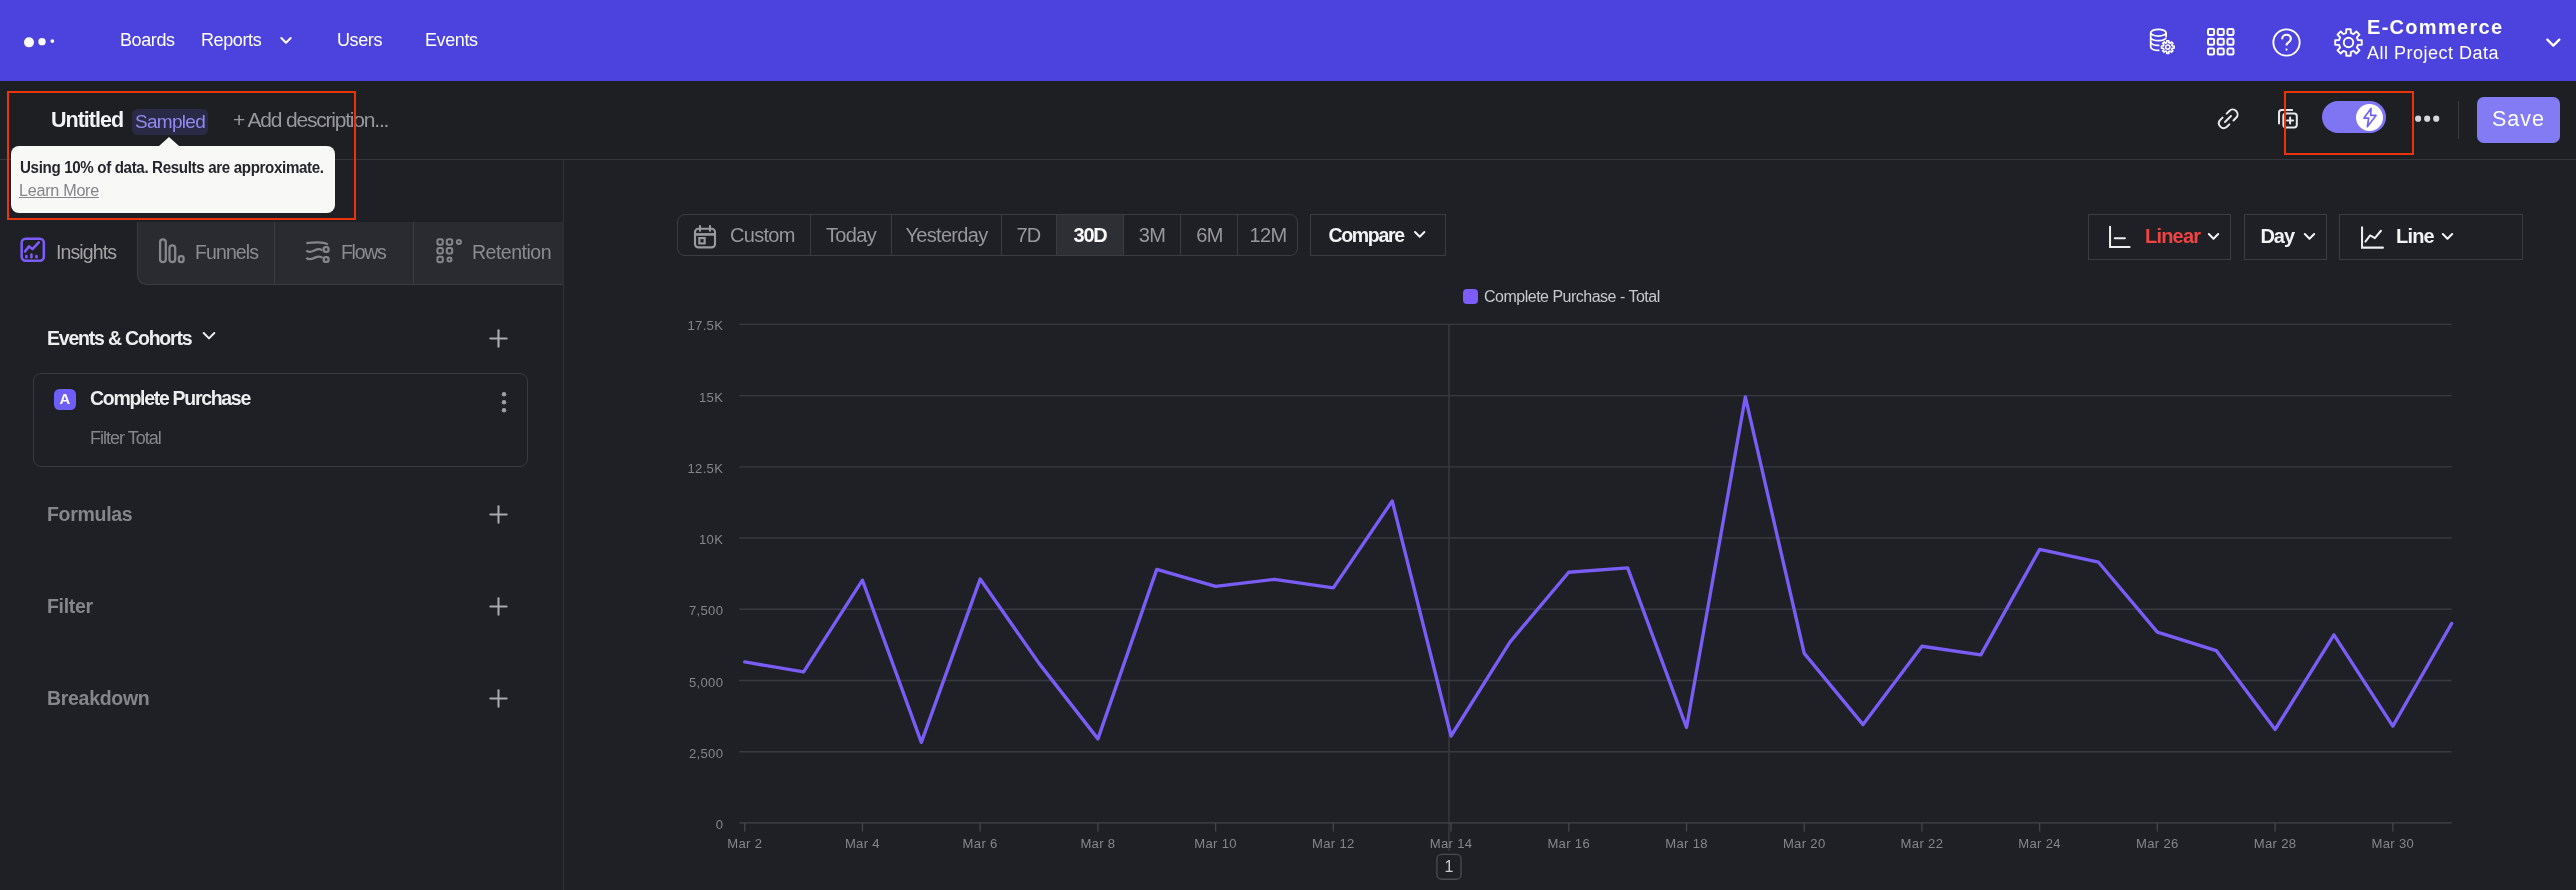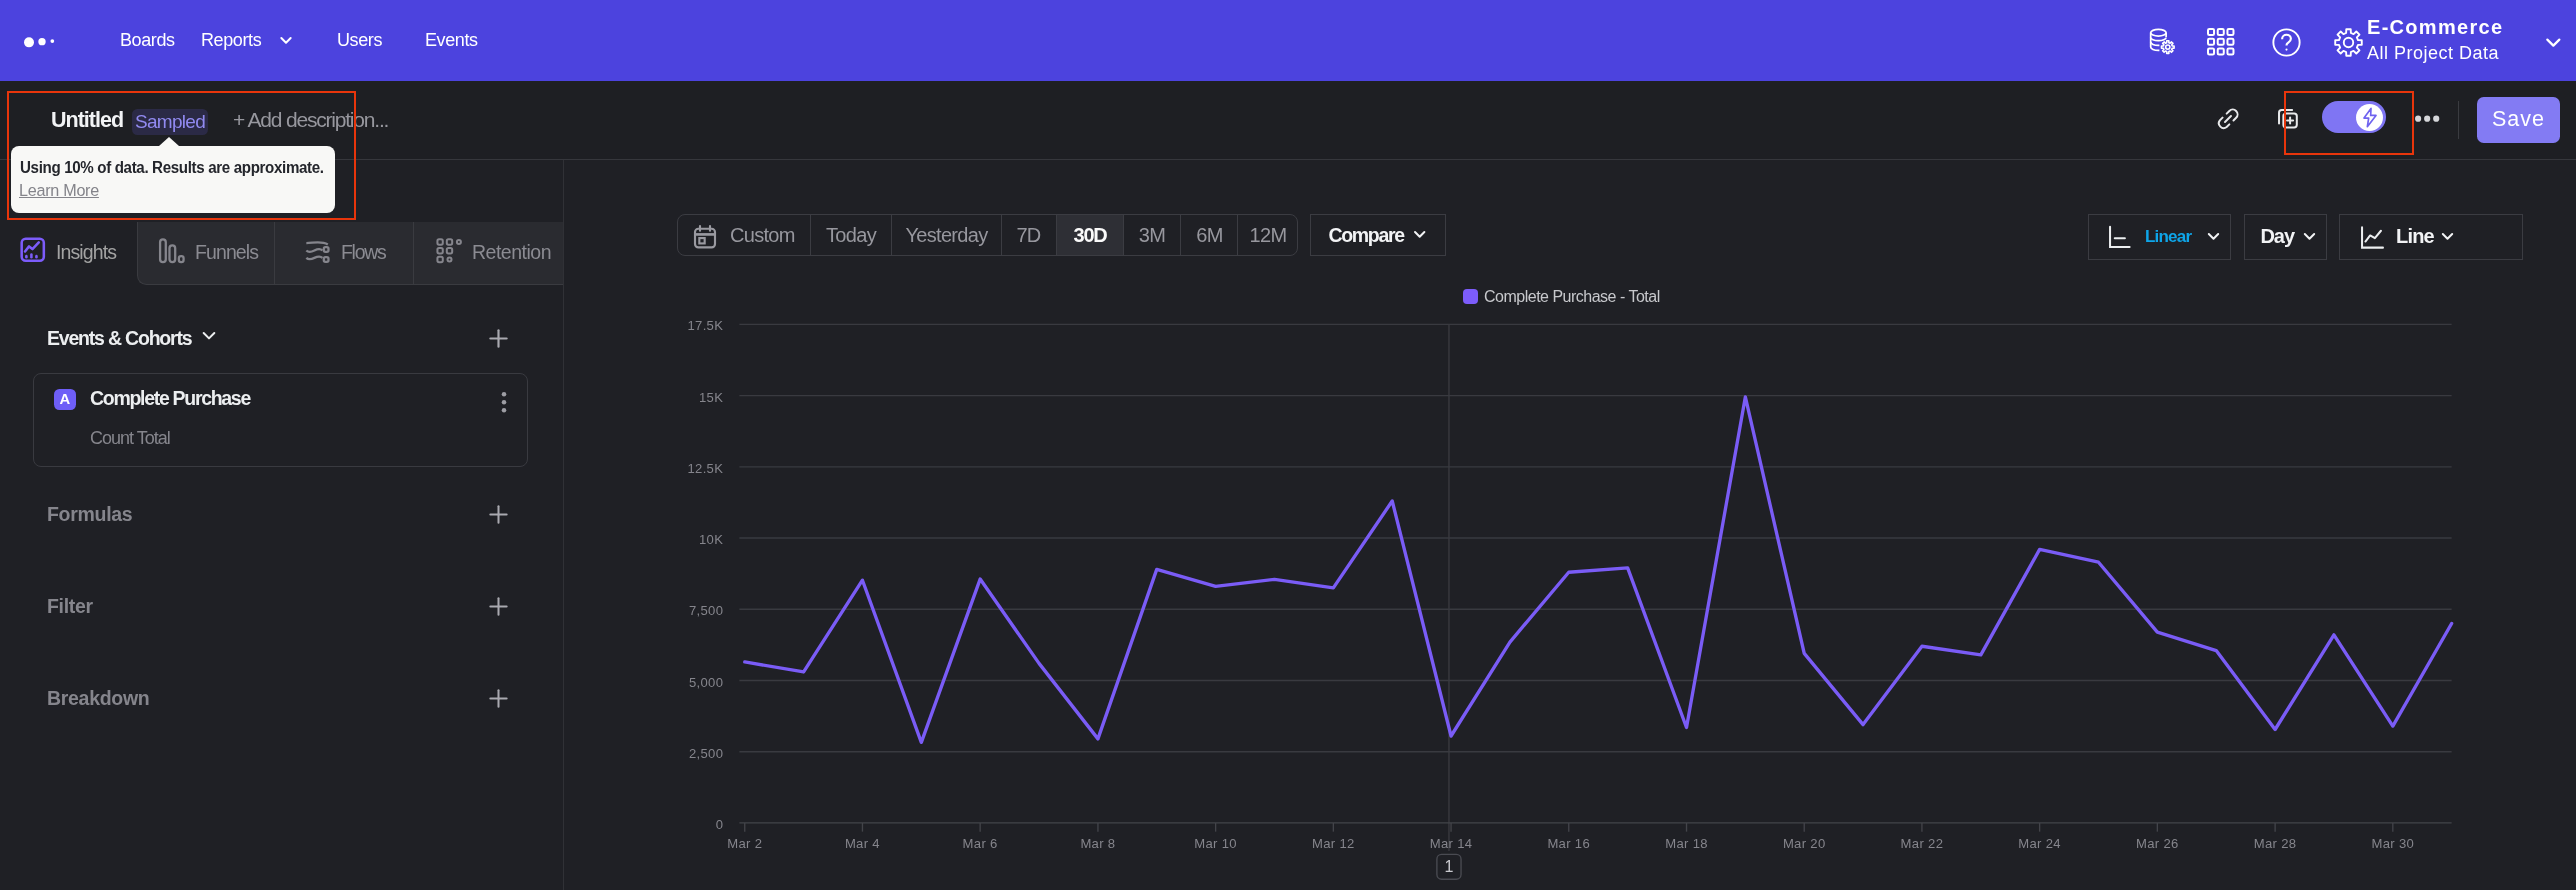--- a/index.html
+++ b/index.html
@@ -207,21 +207,21 @@
     <svg class="abs" style="left:199px; top:169px;" width="20" height="14.8" viewBox="0 0 30 22">
         <polyline points="7,6 15,14 23,6" fill="none" stroke="#eceef0" stroke-width="3" stroke-linecap="round" stroke-linejoin="round"></polyline>
       </svg>
     <svg class="plusic" style="left:489px; top:169px;" width="19" height="19" viewBox="0 0 28 28" stroke="#e4e5e8" stroke-width="3.2" stroke-linecap="round">
         <line x1="14" y1="2" x2="14" y2="26"></line>
         <line x1="2" y1="14" x2="26" y2="14"></line>
       </svg>
     <div id="card">
       <div id="abadge">A</div>
       <div id="cardname">Complete Purchase</div>
-      <div id="counttotal">Count Total</div>
+      <div id="counttotal">Filter Total</div>
       <svg class="abs" style="left:466px; top:17.4px;" width="8" height="24" viewBox="0 0 12 36">
         <circle cx="6" cy="5" r="3.4" fill="#9d9da4"></circle>
           <circle cx="6" cy="17" r="3.4" fill="#9d9da4"></circle>
           <circle cx="6" cy="29" r="3.4" fill="#9d9da4"></circle>
       </svg>
     </div>
     <div class="section" style="top:343px;">Formulas</div>
     <svg class="plusic" style="left:489px; top:345px;" width="19" height="19" viewBox="0 0 28 28" stroke="#98989f" stroke-width="3" stroke-linecap="round">
         <line x1="14" y1="2" x2="14" y2="26"></line>
         <line x1="2" y1="14" x2="26" y2="14"></line>
@@ -262,21 +262,21 @@
       <span class="abs" style="left:17.4px; top:0; height:40px; line-height:40px; font-size:19.5px; font-weight:700; letter-spacing:-1.3px; color:#f2f3f5;">Compare</span>
       <svg class="abs" style="left:100px; top:13.4px;" width="17.4" height="13.4" viewBox="0 0 26 20">
           <polyline points="6,6 13,13 20,6" fill="none" stroke="#f2f3f5" stroke-width="3" stroke-linecap="round" stroke-linejoin="round"></polyline>
         </svg>
     </div>
     <div class="btn" id="btn-linear" style="left:1523px; top:54px; width:143px; height:46px;">
       <svg class="abs" style="left:17.4px; top:9.4px;" width="27" height="27" viewBox="0 0 40 40" fill="none" stroke="#eceef0" stroke-width="3" stroke-linecap="round">
         <path d="M6 4 V34 H35"></path>
         <path d="M13 21 H28"></path>
       </svg>
-      <span class="abs" style="left:56px; top:0; height:43px; line-height:43px; font-size:17px; font-weight:700; letter-spacing:-0.8px; color:#0ea5e9;">Linear</span>
+      <span class="abs" style="left:56px; top:0; height:43px; line-height:43px; font-size:20px; font-weight:700; letter-spacing:-0.8px; color:#ef4444;">Linear</span>
       <svg class="abs" style="left:115px; top:15.4px;" width="19" height="13.4" viewBox="0 0 28 20">
           <polyline points="7,6 14,13 21,6" fill="none" stroke="#f2f3f5" stroke-width="3" stroke-linecap="round" stroke-linejoin="round"></polyline>
         </svg>
     </div>
     <div class="btn" id="btn-day" style="left:1679px; top:54px; width:83px; height:46px;">
       <span class="abs" style="left:15.4px; top:0; height:43px; line-height:43px; font-size:20px; font-weight:700; letter-spacing:-1px; color:#f2f3f5;">Day</span>
       <svg class="abs" style="left:55px; top:15.4px;" width="19" height="13.4" viewBox="0 0 28 20">
           <polyline points="7,6 14,13 21,6" fill="none" stroke="#f2f3f5" stroke-width="3" stroke-linecap="round" stroke-linejoin="round"></polyline>
         </svg>
     </div>

